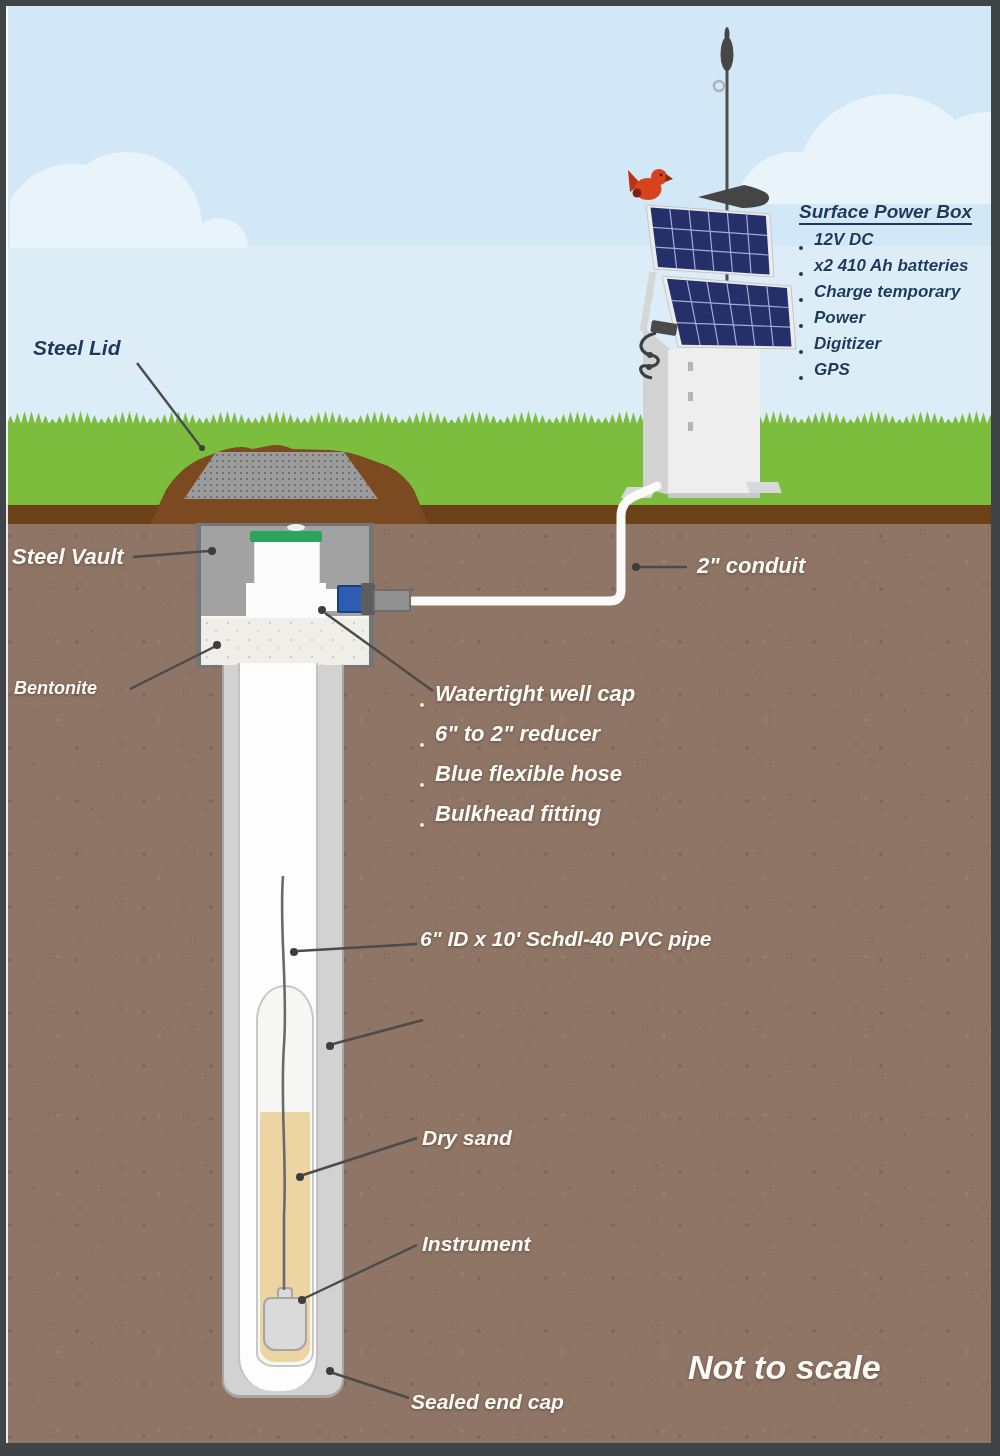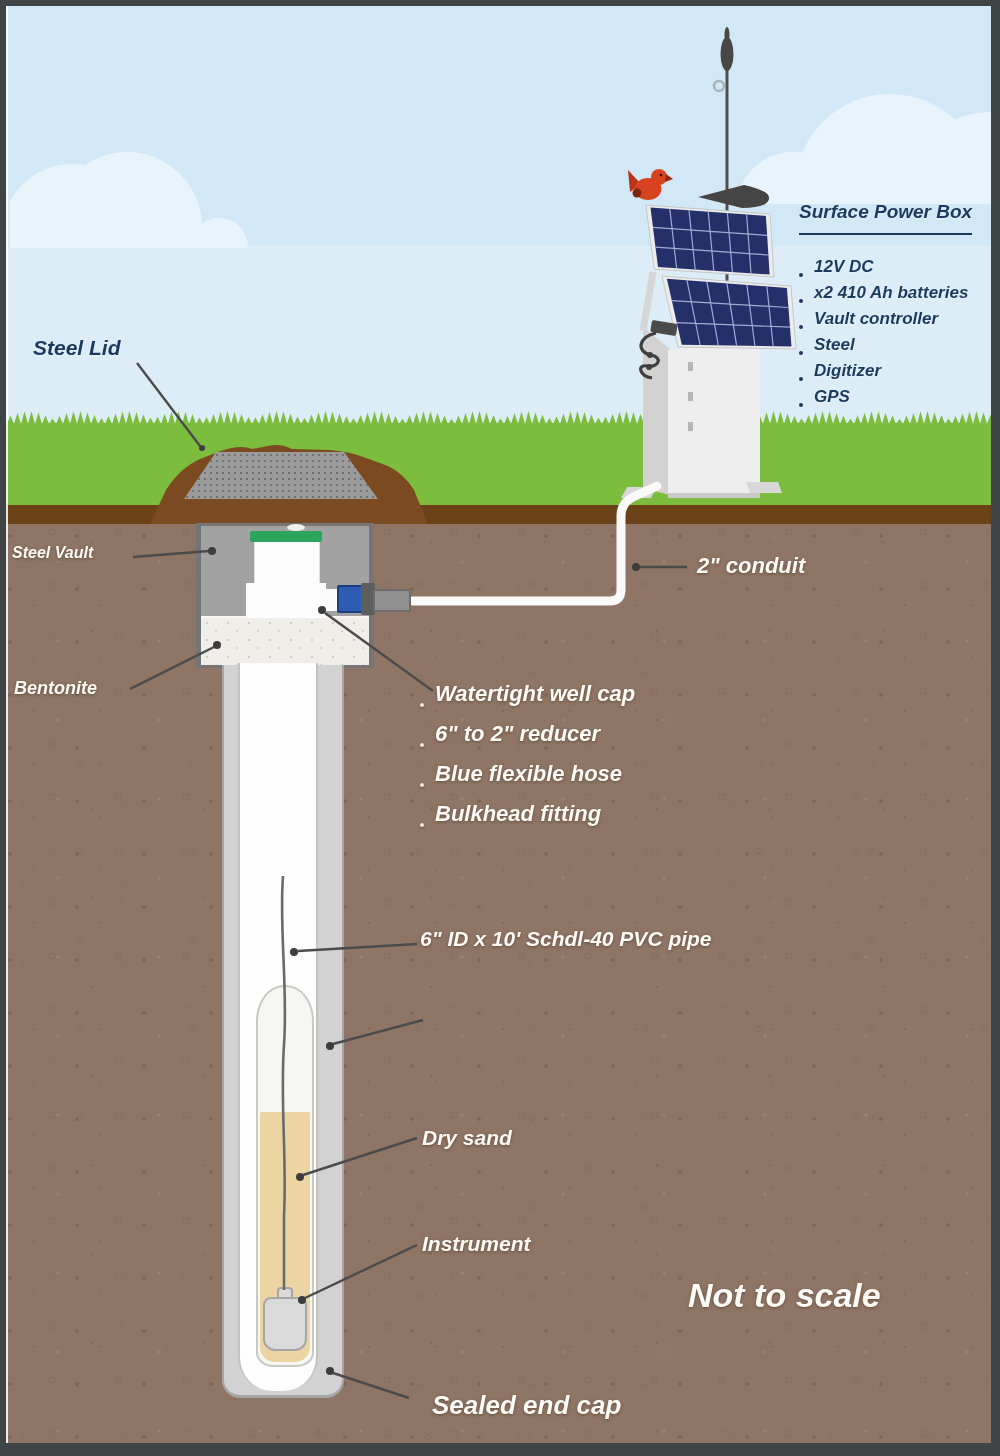--- a/index.html
+++ b/index.html
@@ -81,21 +81,21 @@
   .hinge{width:5px;height:9px;background:#b5b5b5;}
 
   
   .lbl{position:absolute;font-weight:bold;font-style:italic;white-space:nowrap;z-index:40;}
   .lbl-dark{color:var(--c-navy);text-shadow:0 1px 2px rgba(255,255,255,.45);}
   .lbl-light{color:#fcfbf7;text-shadow:0 1px 3px rgba(70,45,25,.55);}
   .dotrow{display:flex;align-items:flex-end;}
   .bdot{width:4px;height:4px;border-radius:50%;flex:0 0 auto;margin-right:11px;}
   .bdot-dark{background:var(--c-navy);}
   .bdot-light{background:#f3ecdf;box-shadow:0 1px 2px rgba(70,45,25,.5);}
-  .pbx-title{font-size:19px;border-bottom:2px solid var(--c-navy);padding-bottom:10px;margin-bottom:22px;display:inline-block;}
+  .pbx-title{font-size:19px;border-bottom:2px solid var(--c-navy);padding-bottom:0;margin-bottom:5px;display:inline-block;}
   .pbx-list{display:flex;flex-direction:column;gap:6px;font-size:17px;}
   .wh-list{display:flex;flex-direction:column;gap:14px;font-size:22px;}
 
   svg.layer{position:absolute;left:0;top:0;width:1000px;height:1456px;pointer-events:none;}
   .z1{z-index:1}.z5{z-index:5}.z20{z-index:20}
   .cabinet{z-index:10}
   .frame{position:absolute;inset:0;border:6px solid #3f4447;border-right-width:9px;border-bottom-width:13px;
          box-shadow:inset 2px 0 0 rgba(255,255,255,.85);z-index:50;pointer-events:none;}
 </style>
 </head>
@@ -227,38 +227,38 @@
       <div class="dotrow">
             <span class="bdot bdot-dark"></span>
             <span>12V DC</span>
           </div>
       <div class="dotrow">
             <span class="bdot bdot-dark"></span>
             <span>x2 410 Ah batteries</span>
           </div>
       <div class="dotrow">
             <span class="bdot bdot-dark"></span>
-            <span>Vault controller</span>
-          </div>
-      <div class="dotrow">
-            <span class="bdot bdot-dark"></span>
-            <span>Steel</span>
+            <span>Charge temporary</span>
+          </div>
+      <div class="dotrow">
+            <span class="bdot bdot-dark"></span>
+            <span>Power</span>
           </div>
       <div class="dotrow">
             <span class="bdot bdot-dark"></span>
             <span>Digitizer</span>
           </div>
       <div class="dotrow">
             <span class="bdot bdot-dark"></span>
             <span>GPS</span>
           </div>
     </div>
   </div>
 
-  <div class="lbl lbl-light" style="left:12px;top:544px;font-size:16px;">Steel Vault</div>
+  <div class="lbl lbl-light" style="left:12px;top:544px;font-size:22px;">Steel Vault</div>
   <div class="lbl lbl-light" style="left:697px;top:553px;font-size:22px;">2" conduit</div>
   <div class="lbl lbl-light" style="left:14px;top:678px;font-size:18px;">Bentonite</div>
 
   <div class="lbl lbl-light wh-list" style="left:420px;top:681px;">
     <div class="dotrow">
           <span class="bdot bdot-light"></span>
           <span>Watertight well cap</span>
         </div>
     <div class="dotrow">
           <span class="bdot bdot-light"></span>
@@ -270,18 +270,18 @@
         </div>
     <div class="dotrow">
           <span class="bdot bdot-light"></span>
           <span>Bulkhead fitting</span>
         </div>
   </div>
 
   <div class="lbl lbl-light" style="left:420px;top:927px;font-size:21px;">6" ID x 10' Schdl-40 PVC pipe</div>
   <div class="lbl lbl-light" style="left:422px;top:1126px;font-size:21px;">Dry sand</div>
   <div class="lbl lbl-light" style="left:422px;top:1232px;font-size:21px;">Instrument</div>
-  <div class="lbl lbl-light" style="left:432px;top:1390px;font-size:26px;">Sealed end cap</div>
-  <div class="lbl lbl-light" style="left:688px;top:1276px;font-size:34px;">Not to scale</div>
+  <div class="lbl lbl-light" style="left:411px;top:1390px;font-size:21px;">Sealed end cap</div>
+  <div class="lbl lbl-light" style="left:688px;top:1348px;font-size:34px;">Not to scale</div>
 
  </div>
  <div class="frame"></div>
 </div>
 
 </body></html>

